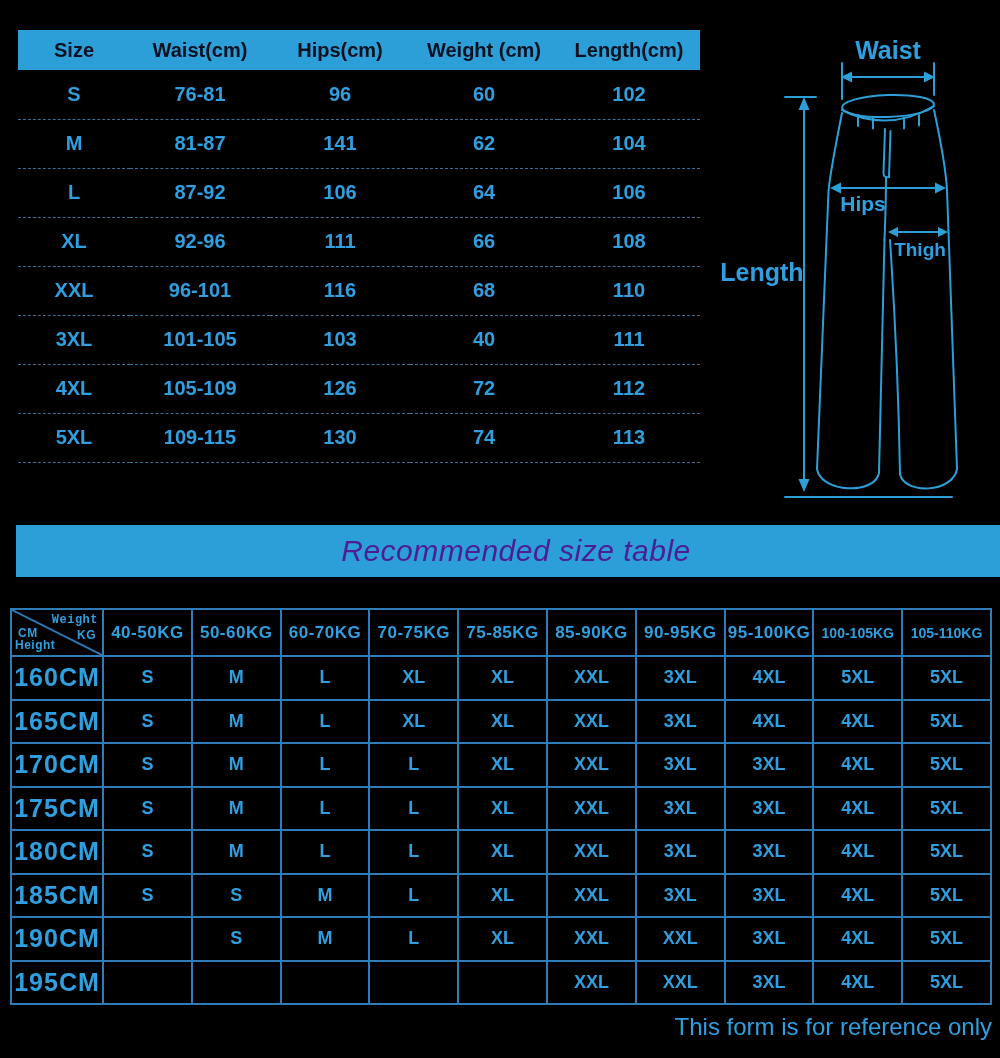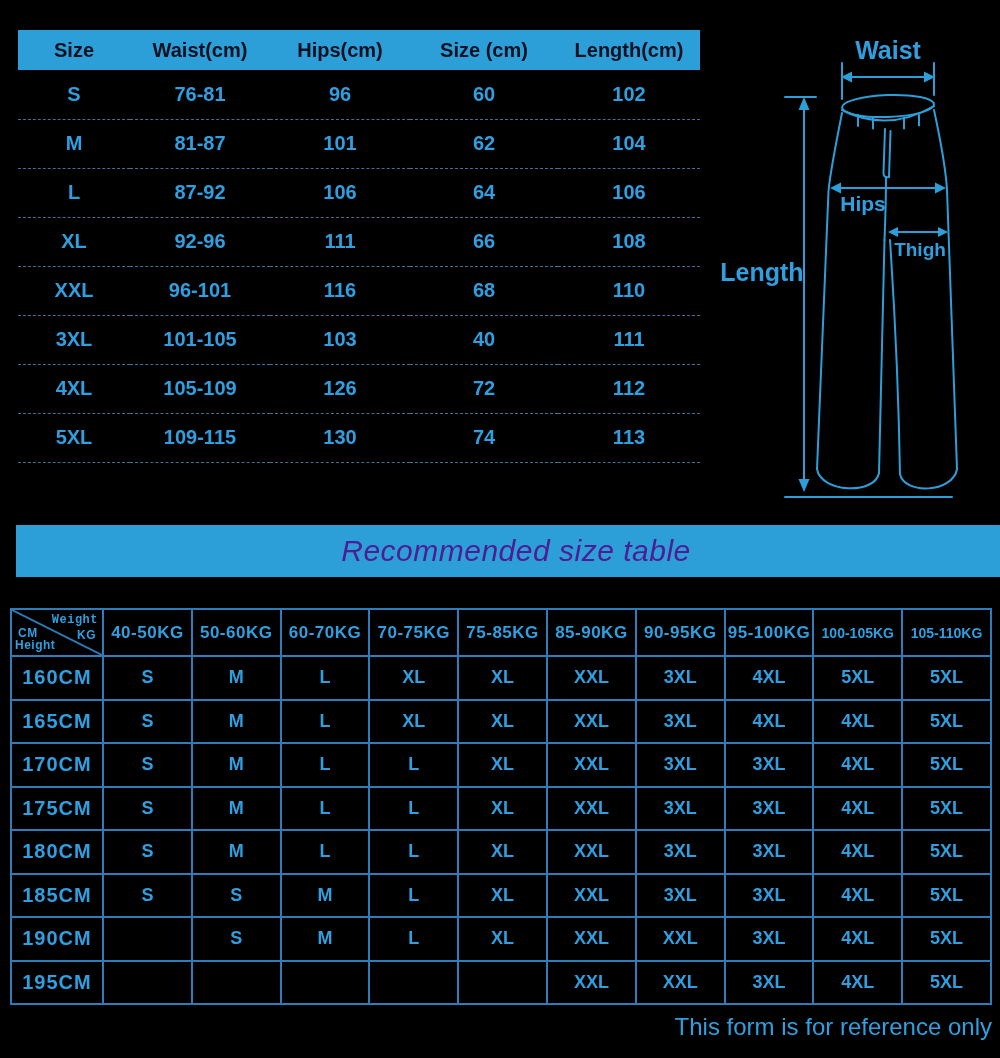--- a/index.html
+++ b/index.html
@@ -49,21 +49,21 @@
   .rec-table th,.rec-table td{border:2px solid var(--grid);}
   .rec-table thead tr{height:47px;}
   .rec-table tbody tr{height:43.5px;}
   .rec-table thead th{
     color:var(--textblue);font-size:17px;font-weight:bold;text-align:center;
     letter-spacing:0.5px;
   }
   .rec-table thead th:nth-child(10),
   .rec-table thead th:nth-child(11){font-size:14px;letter-spacing:0;}
   .rec-table tbody th{
-    color:var(--textblue);font-size:20px;font-weight:bold;
+    color:var(--textblue);font-size:25px;font-weight:bold;
     letter-spacing:1px;
   }
   .rec-table tbody td{
     color:var(--textblue);font-size:18px;font-weight:bold;text-align:center;
   }
   .corner{position:relative;padding:0;}
   .corner svg{position:absolute;left:0;top:0;width:100%;height:100%;}
   .corner span{position:absolute;font-size:12px;font-weight:bold;color:var(--textblue);line-height:1;}
   .corner .c-weight{top:4px;right:4px;font-family:Liberation Mono, monospace;}
   .corner .c-kg{top:19px;right:6px;}
@@ -86,36 +86,36 @@
         <col style="width:140px">
         <col style="width:140px">
       <col style="width:148px">
         <col style="width:142px">
     </colgroup>
     <thead>
       <tr>
           <th>Size</th>
           <th>Waist(cm)</th>
           <th>Hips(cm)</th>
-          <th>Size (cm)</th>
+          <th>Weight (cm)</th>
           <th>Length(cm)</th>
         </tr>
     </thead>
     <tbody>
         <tr>
           <td>S</td>
           <td>76-81</td>
           <td>96</td>
           <td>60</td>
           <td>102</td>
         </tr>
         <tr>
           <td>M</td>
           <td>81-87</td>
-          <td>101</td>
+          <td>141</td>
           <td>62</td>
           <td>104</td>
         </tr>
         <tr>
           <td>L</td>
           <td>87-92</td>
           <td>106</td>
           <td>64</td>
           <td>106</td>
         </tr>

